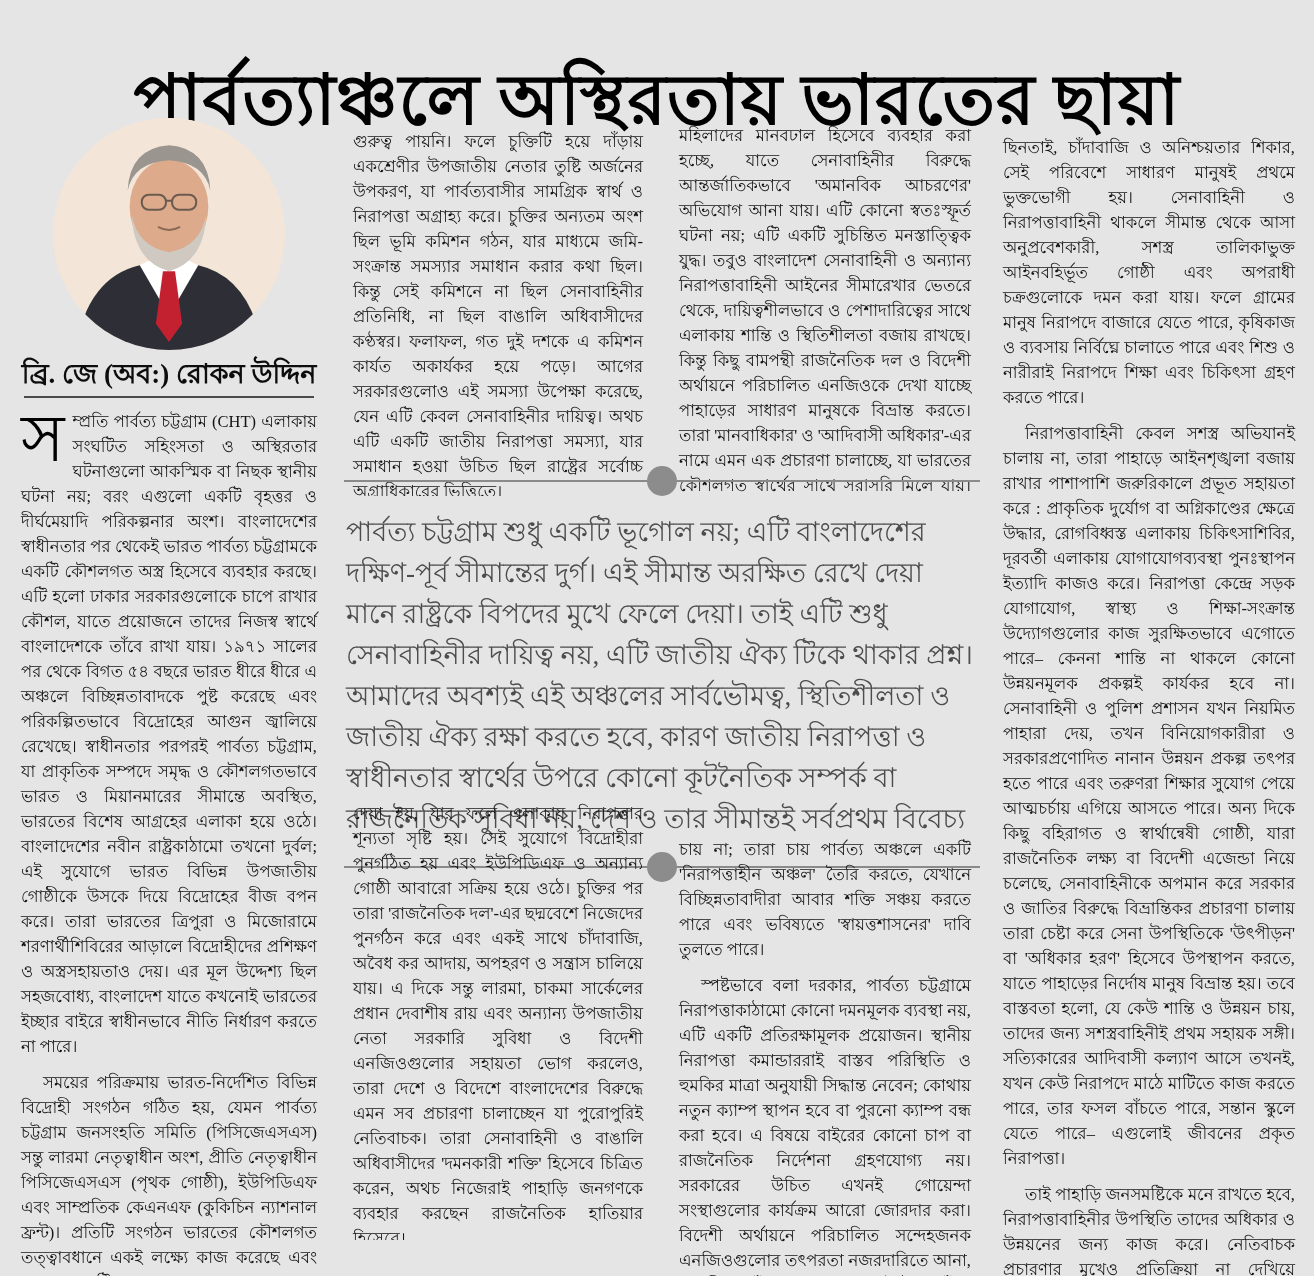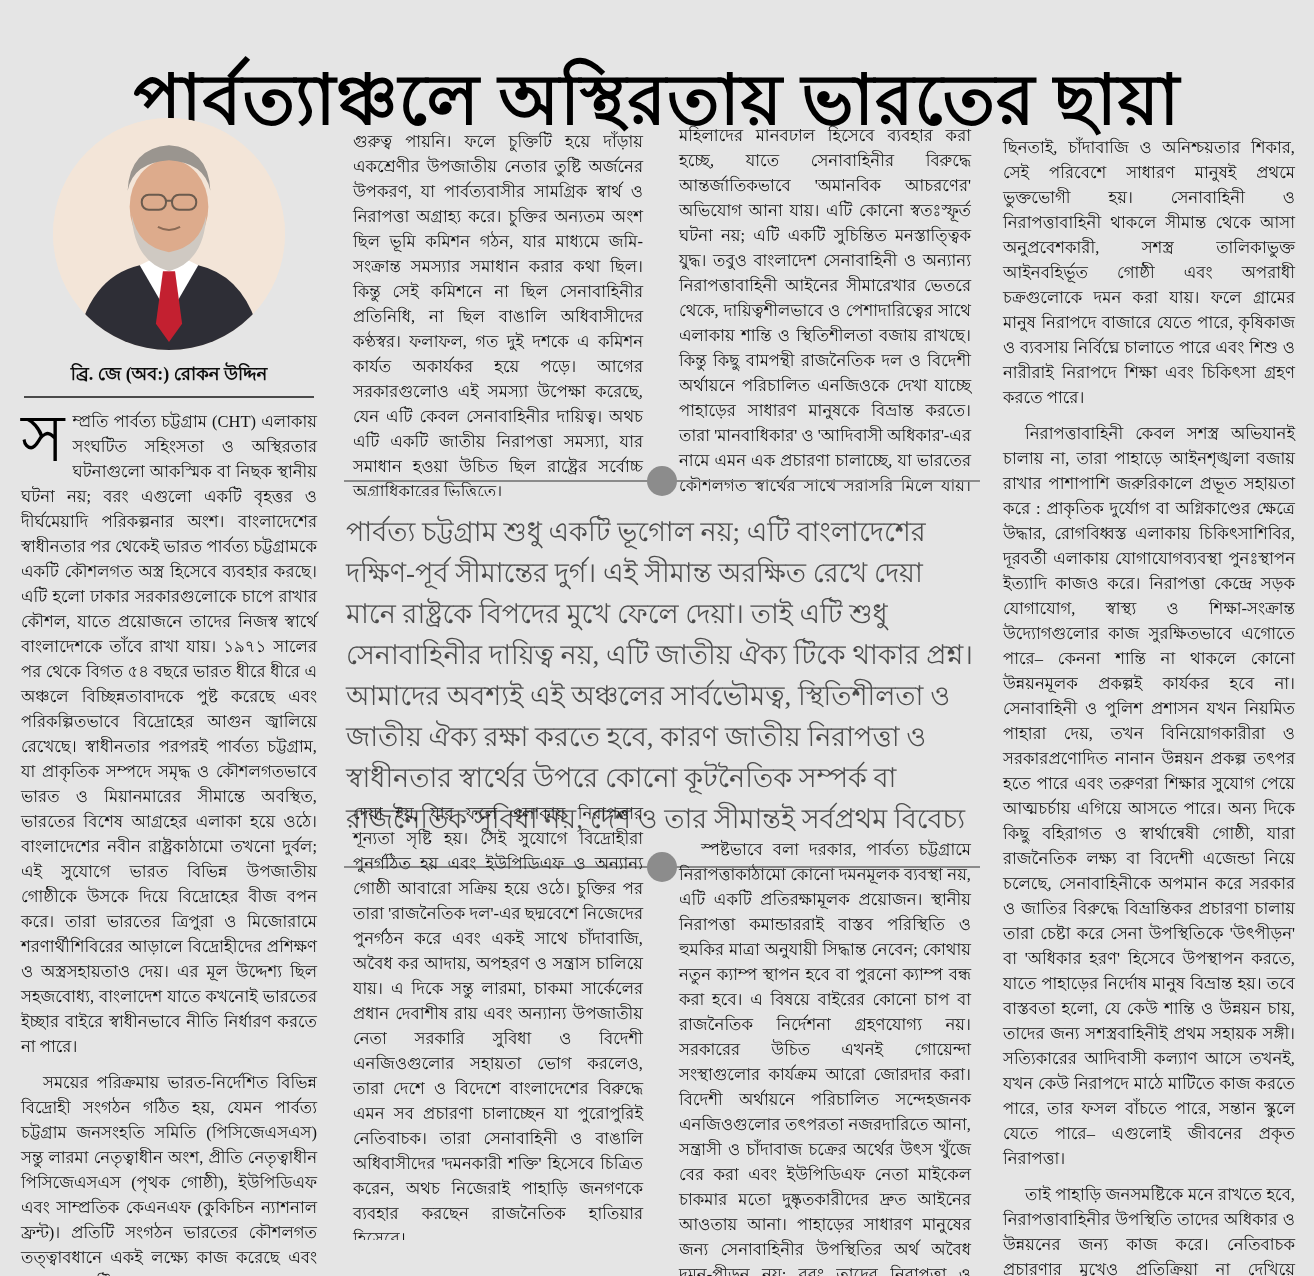--- a/index.html
+++ b/index.html
@@ -19,21 +19,21 @@
   .col3-bottom{left:668px;top:826px;width:314px;height:450px;}
   .col4{left:992px;top:124px;width:314px;height:1164px;}
   .para{margin:11px;font-size:16.5px;line-height:25px;color:#141414;}
   .para.indent{text-indent:22px;}
   .photo-wrap{
     width:232px;height:232px;margin:2px auto 8px auto;border-radius:50%;
     overflow:hidden;background:#f3e5d8;
   }
   .photo-wrap svg{display:block;width:100%;height:100%;}
   .byline{
-    text-align:center;font-size:18px;font-weight:bold;color:#0d0d0d;
+    text-align:center;font-size:27px;font-weight:bold;color:#0d0d0d;
     margin:2px 0 6px 0;line-height:32px;
   }
   .byline-rule{height:2px;background:#4a4a4a;margin:0 14px 10px 14px;}
   .dropcap{
     float:left;font-size:66px;line-height:52px;font-weight:normal;
     padding:4px 8px 0 0;color:#000;
   }
   .pullquote{position:absolute;left:342px;top:480px;width:640px;}
   .pq-rule{position:relative;height:2px;background:#8a8a8a;margin:0 2px;}
   .pq-dot{
@@ -95,20 +95,21 @@
       <div class="pq-dot"></div>
     </div>
   </div>
 
   <div class="col col2-bottom">
       <p class="para">দেয়া হয়, যার ফলে এলাকায় নিরাপত্তার শূন্যতা সৃষ্টি হয়। সেই সুযোগে বিদ্রোহীরা পুনর্গঠিত হয় এবং ইউপিডিএফ ও অন্যান্য গোষ্ঠী আবারো সক্রিয় হয়ে ওঠে। চুক্তির পর তারা 'রাজনৈতিক দল'-এর ছদ্মবেশে নিজেদের পুনর্গঠন করে এবং একই সাথে চাঁদাবাজি, অবৈধ কর আদায়, অপহরণ ও সন্ত্রাস চালিয়ে যায়। এ দিকে সন্তু লারমা, চাকমা সার্কেলের প্রধান দেবাশীষ রায় এবং অন্যান্য উপজাতীয় নেতা সরকারি সুবিধা ও বিদেশী এনজিওগুলোর সহায়তা ভোগ করলেও, তারা দেশে ও বিদেশে বাংলাদেশের বিরুদ্ধে এমন সব প্রচারণা চালাচ্ছেন যা পুরোপুরিই নেতিবাচক। তারা সেনাবাহিনী ও বাঙালি অধিবাসীদের 'দমনকারী শক্তি' হিসেবে চিত্রিত করেন, অথচ নিজেরাই পাহাড়ি জনগণকে ব্যবহার করছেন রাজনৈতিক হাতিয়ার হিসেবে।</p>
       <p class="para indent">সাম্প্রতিক সময়ে ইউপিডিএফ, কেএনএফ ও অন্যান্য সশস্ত্র গোষ্ঠীর তৎপরতা আবারো বেড়েছে। গোয়েন্দা সূত্রে জানা যায়, ভারতের মদদেই এই সংগঠনগুলো সক্রিয় হয়ে উঠেছে, বিশেষ করে বাংলাদেশের অভ্যন্তরীণ রাজনীতিকে অস্থিতিশীল করে নির্বাচনের আগে দেশকে অশান্ত করার লক্ষ্যে। তাদের কৌশল এখন আরো চাতুর্যপূর্ণ। এখন</p>
     </div>
 
   <div class="col col3-bottom">
+      <p class="para">চায় না; তারা চায় পার্বত্য অঞ্চলে একটি 'নিরাপত্তাহীন অঞ্চল' তৈরি করতে, যেখানে বিচ্ছিন্নতাবাদীরা আবার শক্তি সঞ্চয় করতে পারে এবং ভবিষ্যতে 'স্বায়ত্তশাসনের' দাবি তুলতে পারে।</p>
       <p class="para indent">স্পষ্টভাবে বলা দরকার, পার্বত্য চট্টগ্রামে নিরাপত্তাকাঠামো কোনো দমনমূলক ব্যবস্থা নয়, এটি একটি প্রতিরক্ষামূলক প্রয়োজন। স্থানীয় নিরাপত্তা কমান্ডাররাই বাস্তব পরিস্থিতি ও হুমকির মাত্রা অনুযায়ী সিদ্ধান্ত নেবেন; কোথায় নতুন ক্যাম্প স্থাপন হবে বা পুরনো ক্যাম্প বন্ধ করা হবে। এ বিষয়ে বাইরের কোনো চাপ বা রাজনৈতিক নির্দেশনা গ্রহণযোগ্য নয়। সরকারের উচিত এখনই গোয়েন্দা সংস্থাগুলোর কার্যক্রম আরো জোরদার করা। বিদেশী অর্থায়নে পরিচালিত সন্দেহজনক এনজিওগুলোর তৎপরতা নজরদারিতে আনা, সন্ত্রাসী ও চাঁদাবাজ চক্রের অর্থের উৎস খুঁজে বের করা এবং ইউপিডিএফ নেতা মাইকেল চাকমার মতো দুষ্কৃতকারীদের দ্রুত আইনের আওতায় আনা। পাহাড়ের সাধারণ মানুষের জন্য সেনাবাহিনীর উপস্থিতির অর্থ অবৈধ দমন-পীড়ন নয়; বরং তাদের নিরাপত্তা ও সার্বিক কল্যাণের বাস্তব গ্যারান্টি। যে এলাকাগুলো প্রায়ই সশস্ত্র গোষ্ঠীর তৎপরতা, সন্ত্রাসী</p>
     </div>
 
   <div class="col col4">
     <div>
         <p class="para">ছিনতাই, চাঁদাবাজি ও অনিশ্চয়তার শিকার, সেই পরিবেশে সাধারণ মানুষই প্রথমে ভুক্তভোগী হয়। সেনাবাহিনী ও নিরাপত্তাবাহিনী থাকলে সীমান্ত থেকে আসা অনুপ্রবেশকারী, সশস্ত্র তালিকাভুক্ত আইনবহির্ভূত গোষ্ঠী এবং অপরাধী চক্রগুলোকে দমন করা যায়। ফলে গ্রামের মানুষ নিরাপদে বাজারে যেতে পারে, কৃষিকাজ ও ব্যবসায় নির্বিঘ্নে চালাতে পারে এবং শিশু ও নারীরাই নিরাপদে শিক্ষা এবং চিকিৎসা গ্রহণ করতে পারে।</p>
         <p class="para indent">নিরাপত্তাবাহিনী কেবল সশস্ত্র অভিযানই চালায় না, তারা পাহাড়ে আইনশৃঙ্খলা বজায় রাখার পাশাপাশি জরুরিকালে প্রভূত সহায়তা করে : প্রাকৃতিক দুর্যোগ বা অগ্নিকাণ্ডের ক্ষেত্রে উদ্ধার, রোগবিধ্বস্ত এলাকায় চিকিৎসাশিবির, দূরবর্তী এলাকায় যোগাযোগব্যবস্থা পুনঃস্থাপন ইত্যাদি কাজও করে। নিরাপত্তা কেন্দ্রে সড়ক যোগাযোগ, স্বাস্থ্য ও শিক্ষা-সংক্রান্ত উদ্যোগগুলোর কাজ সুরক্ষিতভাবে এগোতে পারে– কেননা শান্তি না থাকলে কোনো উন্নয়নমূলক প্রকল্পই কার্যকর হবে না। সেনাবাহিনী ও পুলিশ প্রশাসন যখন নিয়মিত পাহারা দেয়, তখন বিনিয়োগকারীরা ও সরকারপ্রণোদিত নানান উন্নয়ন প্রকল্প তৎপর হতে পারে এবং তরুণরা শিক্ষার সুযোগ পেয়ে আত্মচর্চায় এগিয়ে আসতে পারে। অন্য দিকে কিছু বহিরাগত ও স্বার্থান্বেষী গোষ্ঠী, যারা রাজনৈতিক লক্ষ্য বা বিদেশী এজেন্ডা নিয়ে চলেছে, সেনাবাহিনীকে অপমান করে সরকার ও জাতির বিরুদ্ধে বিভ্রান্তিকর প্রচারণা চালায় তারা চেষ্টা করে সেনা উপস্থিতিকে 'উৎপীড়ন' বা 'অধিকার হরণ' হিসেবে উপস্থাপন করতে, যাতে পাহাড়ের নির্দোষ মানুষ বিভ্রান্ত হয়। তবে বাস্তবতা হলো, যে কেউ শান্তি ও উন্নয়ন চায়, তাদের জন্য সশস্ত্রবাহিনীই প্রথম সহায়ক সঙ্গী। সত্যিকারের আদিবাসী কল্যাণ আসে তখনই, যখন কেউ নিরাপদে মাঠে মাটিতে কাজ করতে পারে, তার ফসল বাঁচতে পারে, সন্তান স্কুলে যেতে পারে– এগুলোই জীবনের প্রকৃত নিরাপত্তা।</p>
         <p class="para indent">তাই পাহাড়ি জনসমষ্টিকে মনে রাখতে হবে, নিরাপত্তাবাহিনীর উপস্থিতি তাদের অধিকার ও উন্নয়নের জন্য কাজ করে। নেতিবাচক প্রচারণার মুখেও প্রতিক্রিয়া না দেখিয়ে নির্বিকারভাবে দায়িত্ব পালন করে। আমাদেরকে বাস্তব অবস্থা মেনে চোখ খোলা রেখে চলতে হবে। নিজেদের অভিজ্ঞতা, গৃহীত সুরক্ষা ও উন্নয়নমূলক কার্যক্রম মূল্যায়ন করে সিদ্ধান্ত নিতে হবে; কারণ যারা সেনা প্রত্যাহারের কথা বলে, তাদের উদ্দেশ্য প্রায়ই ভিন্ন। হয় অঞ্চলকে অনিরাপদ করে দিয়ে বিচ্ছিন্নতাবাদী শক্তিকে সুযোগ করে দেয়া অথবা ভিন্ন কোনো দূরগামী কূটনৈতিক লক্ষ্য পূরণ করার সুযোগ যেন কেউ নিতে না পারে। পার্বত্য চট্টগ্রাম শুধু একটি ভূগোল নয়; এটি বাংলাদেশের দক্ষিণ-পূর্ব সীমান্তের দুর্গ। এই সীমান্ত অরক্ষিত রেখে দেয়া মানে রাষ্ট্রকে বিপদের মুখে ফেলে দেয়া। তাই এটি শুধু সেনাবাহিনীর দায়িত্ব নয়, এটি জাতীয় ঐক্য টিকে থাকার প্রশ্ন। আমাদের অবশ্যই এই অঞ্চলের সার্বভৌমত্ব, স্থিতিশীলতা ও জাতীয় ঐক্য রক্ষা করতে হবে, কারণ জাতীয় নিরাপত্তা ও স্বাধীনতার স্বার্থের উপরে কোনো কূটনৈতিক সম্পর্ক বা রাজনৈতিক সুবিধা নয়, দেশ ও তার সীমান্তই সর্বপ্রথম বিবেচ্য। ■</p>
       </div>
 

